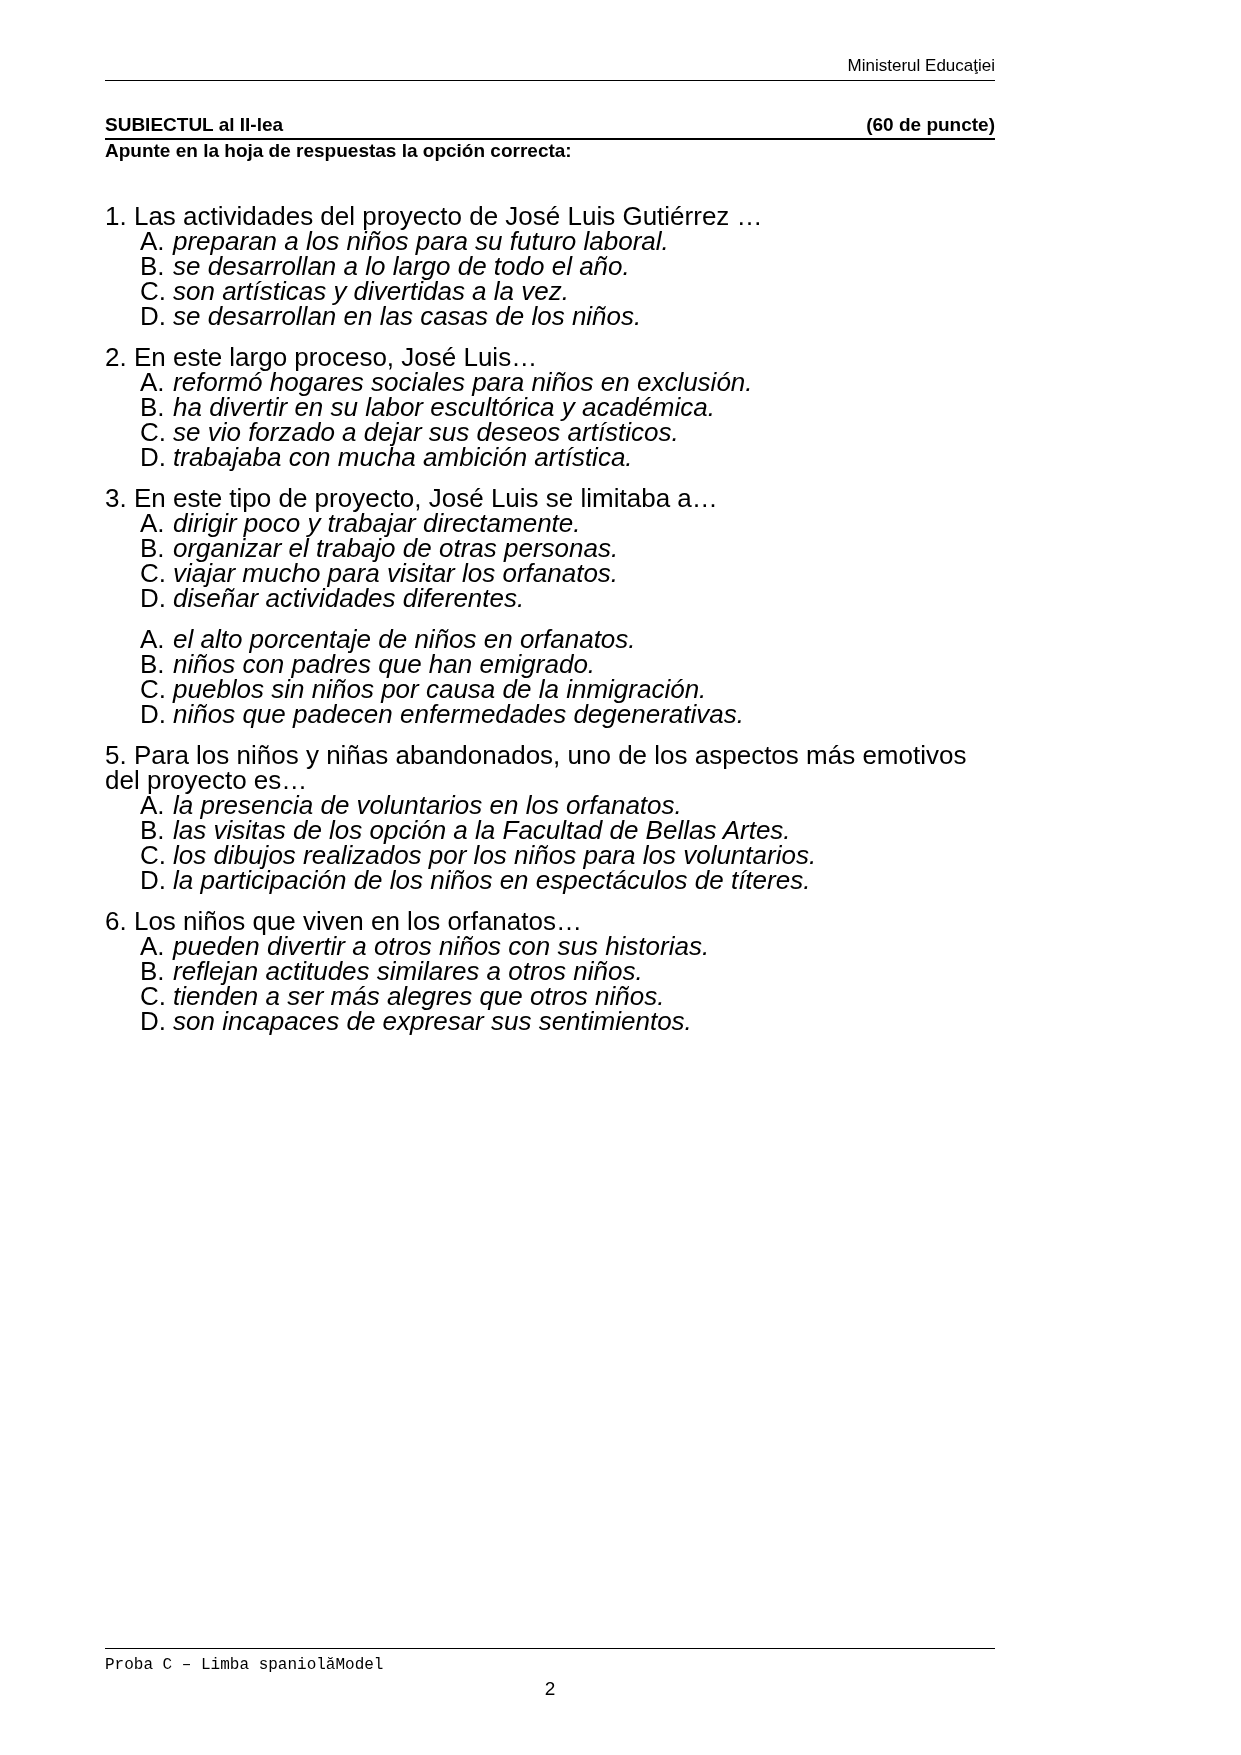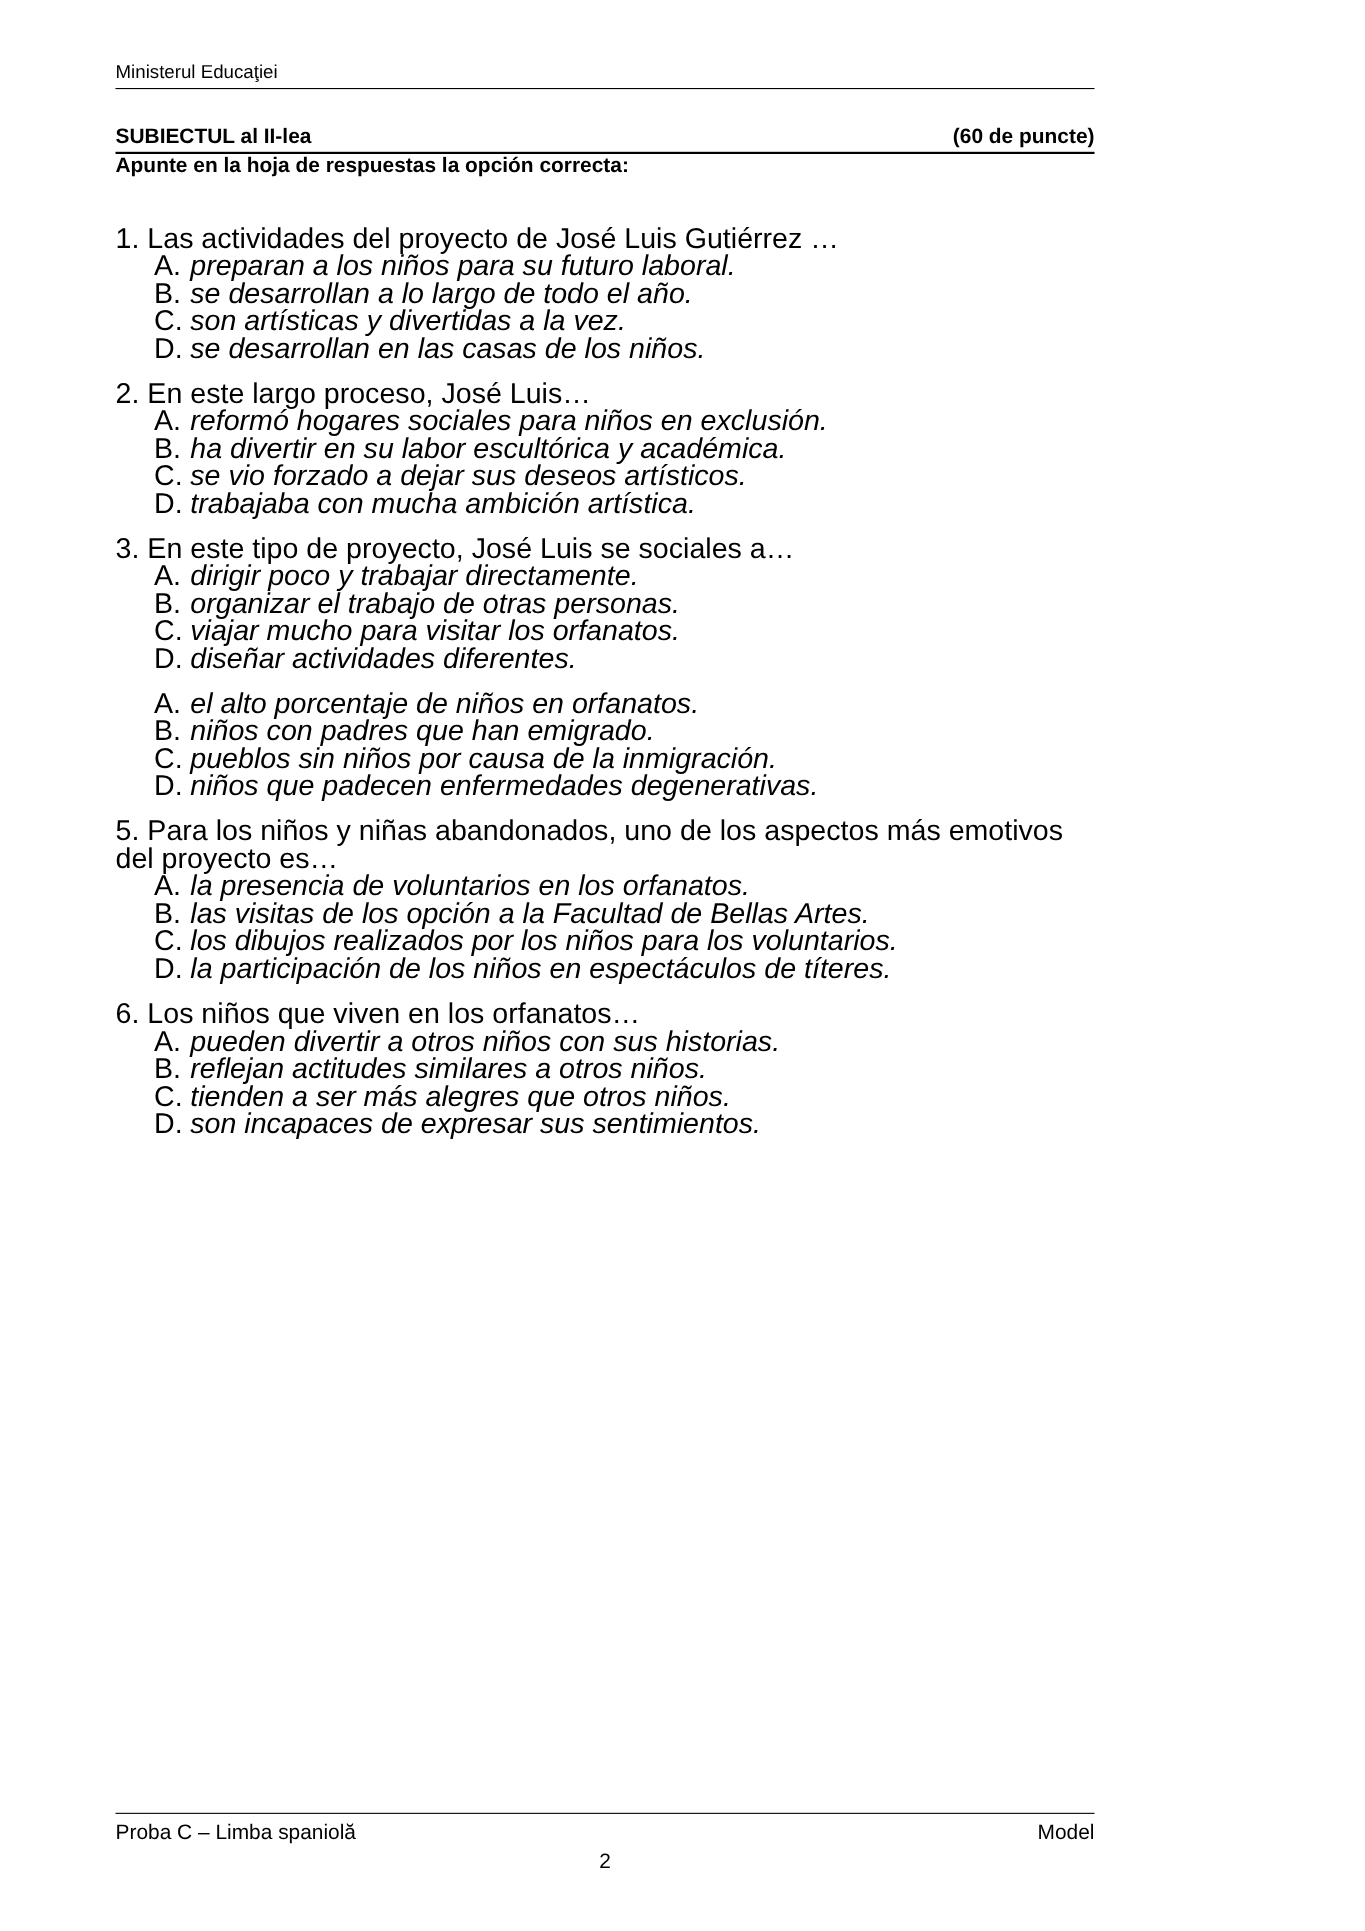--- a/index.html
+++ b/index.html
@@ -11,21 +11,21 @@
     font-family: "Liberation Sans", sans-serif;
     color: #000000;
     overflow: hidden;
   }
   .page {
     position: absolute;
     inset: 0;
     padding: 55px 246px 0 105px;
   }
   .header {
-    text-align: left;
+    text-align: right;
     font-size: 17px;
     line-height: 21px;
   }
   .header-rule {
     border: 0;
     border-top: 1.5px solid #000;
     margin-top: 4px;
   }
   .subject-row {
     display: flex;
@@ -61,23 +61,23 @@
     left: 105px;
     right: 246px;
     top: 1648px;
   }
   .footer-rule {
     border: 0;
     border-top: 1.5px solid #000;
   }
   .footer-row {
     display: flex;
-    justify-content: space-between;
-    font-size: 19px;
+    font-size: 16px;
     padding-top: 7px;
+    font-family: Liberation Mono, monospace;
   }
   .page-number {
     text-align: center;
     font-size: 19px;
     margin-top: 4px;
   }
 </style>
 </head>
 <body>
 
@@ -131,21 +131,21 @@
           <span class="opt-letter">C.</span>
           <span class="opt-text">se vio forzado a dejar sus deseos artísticos.</span>
         </div>
       <div class="option">
           <span class="opt-letter">D.</span>
           <span class="opt-text">trabajaba con mucha ambición artística.</span>
         </div>
     </div>
 
     <div class="question">
-      <div class="q-stem"><span>3.</span> <span>En este tipo de proyecto, José Luis se sociales a…</span></div>
+      <div class="q-stem"><span>3.</span> <span>En este tipo de proyecto, José Luis se limitaba a…</span></div>
       <div class="option">
           <span class="opt-letter">A.</span>
           <span class="opt-text">dirigir poco y trabajar directamente.</span>
         </div>
       <div class="option">
           <span class="opt-letter">B.</span>
           <span class="opt-text">organizar el trabajo de otras personas.</span>
         </div>
       <div class="option">
           <span class="opt-letter">C.</span>

